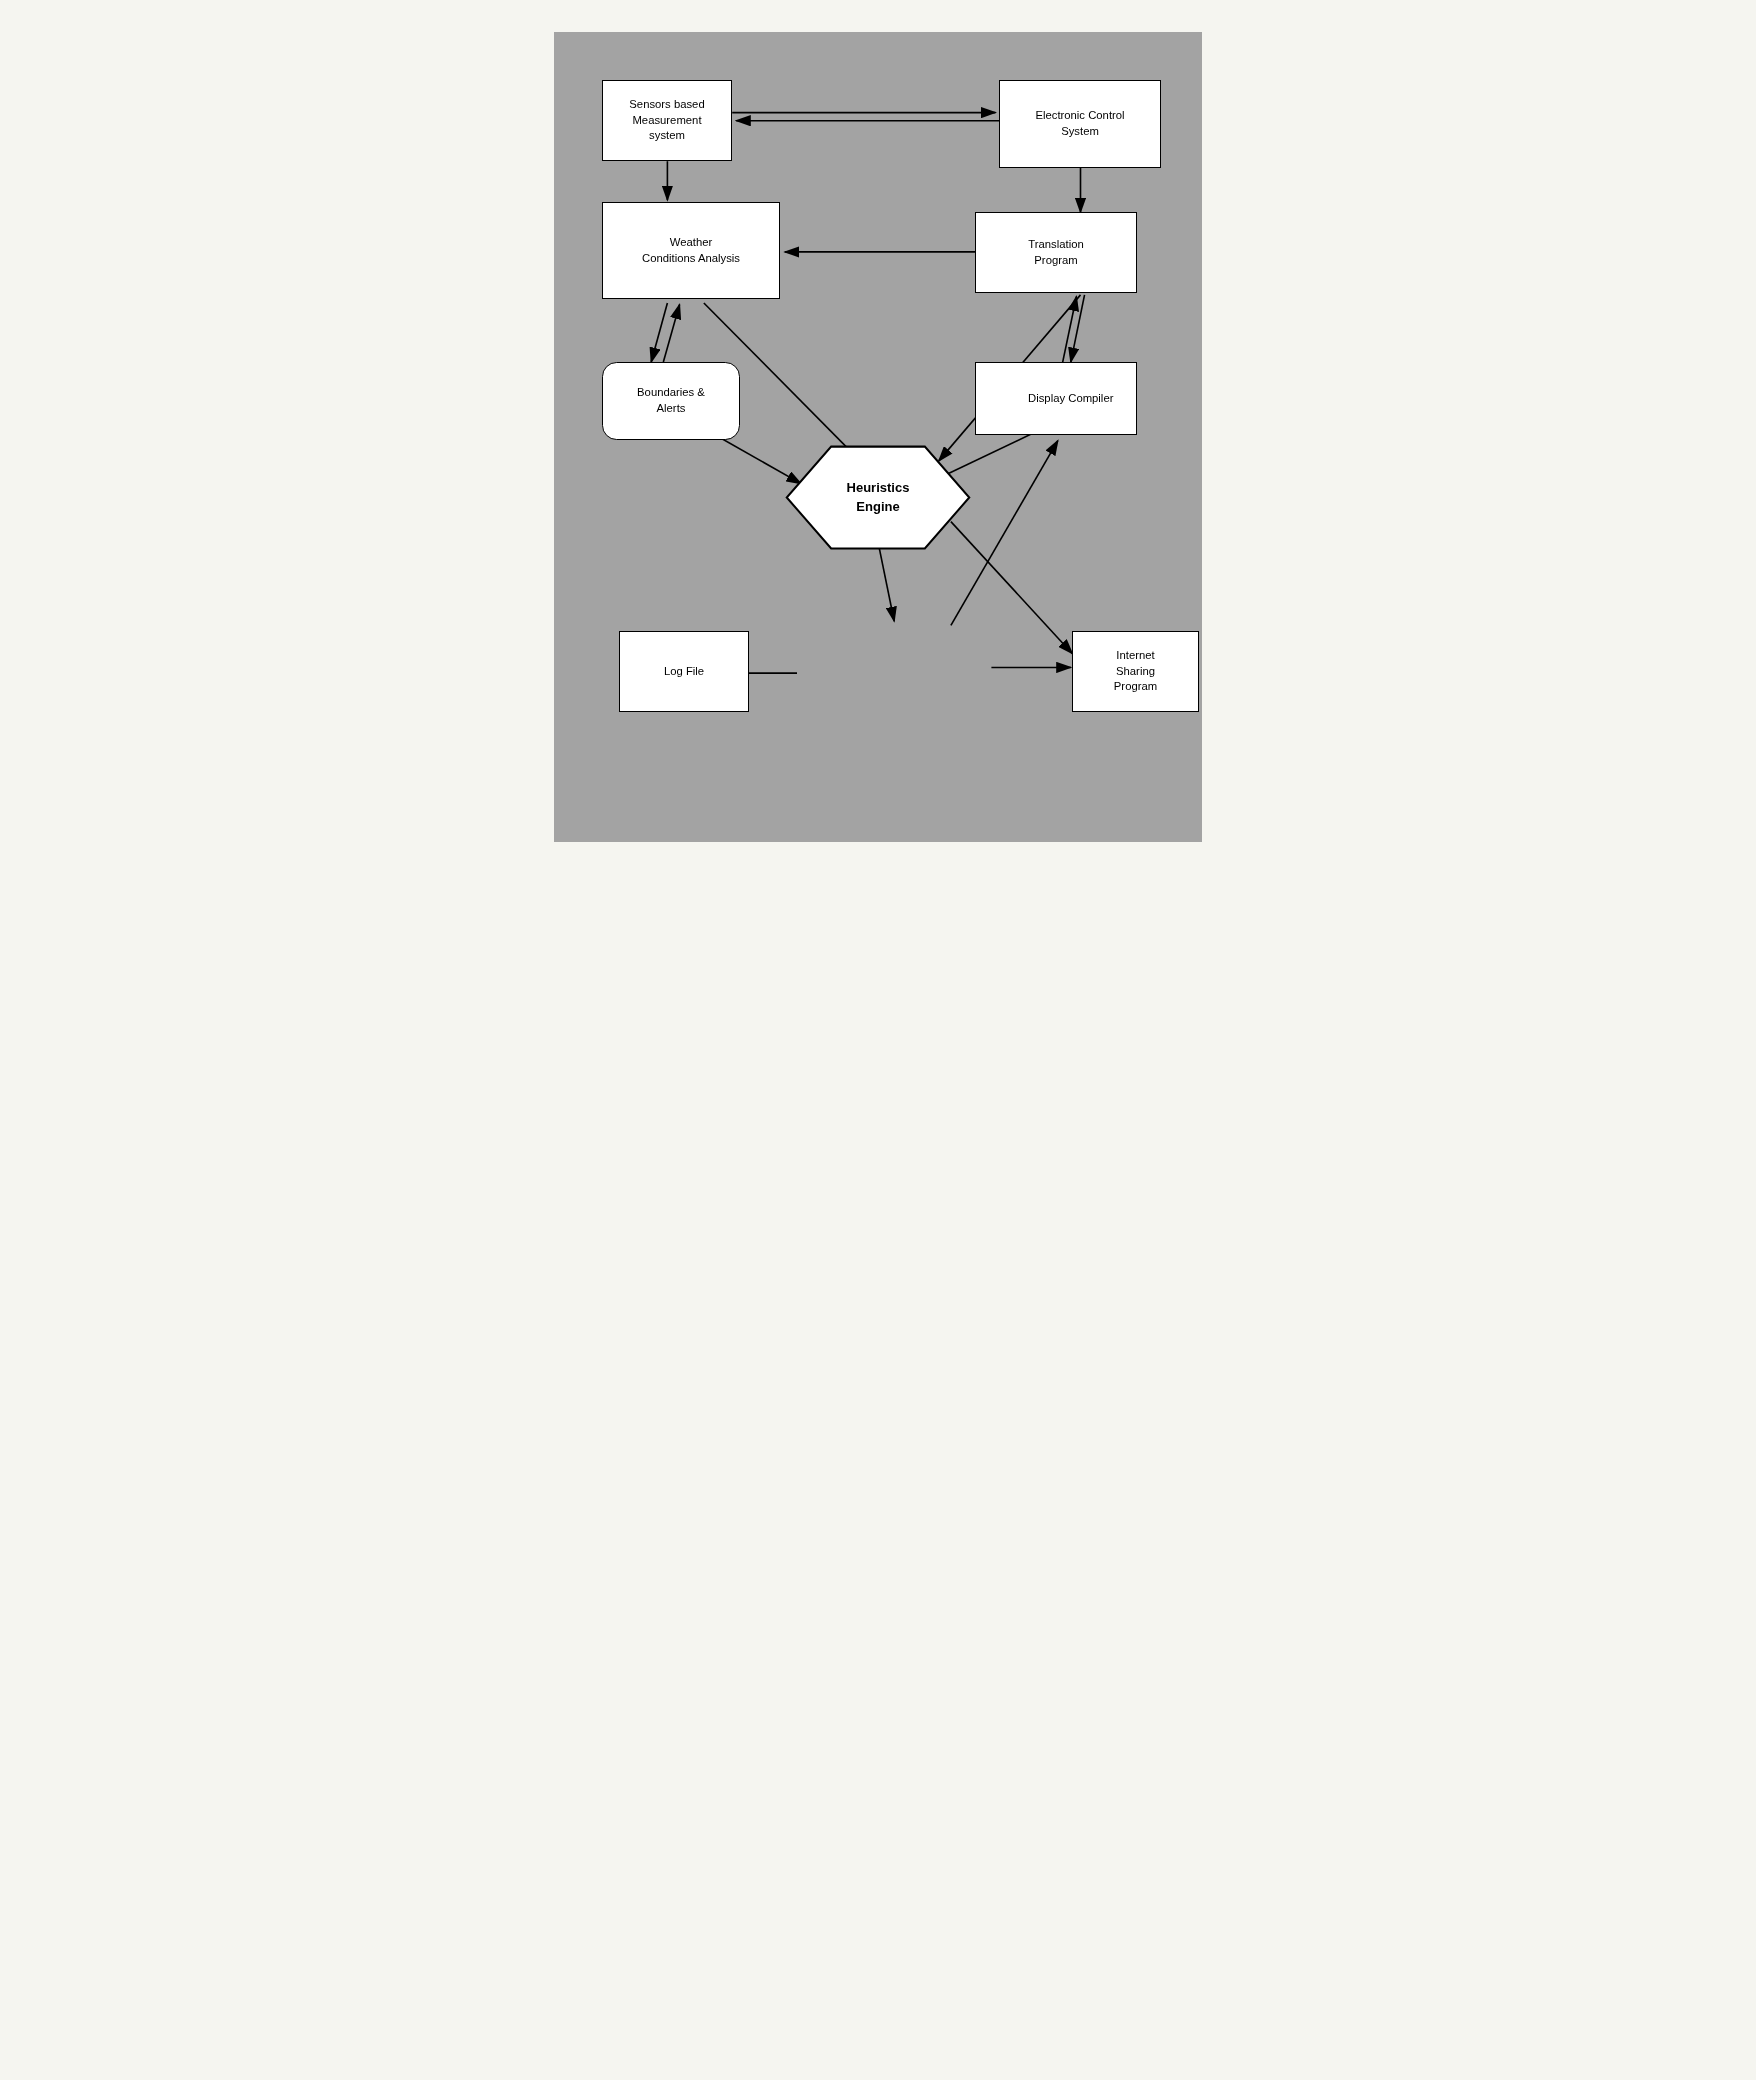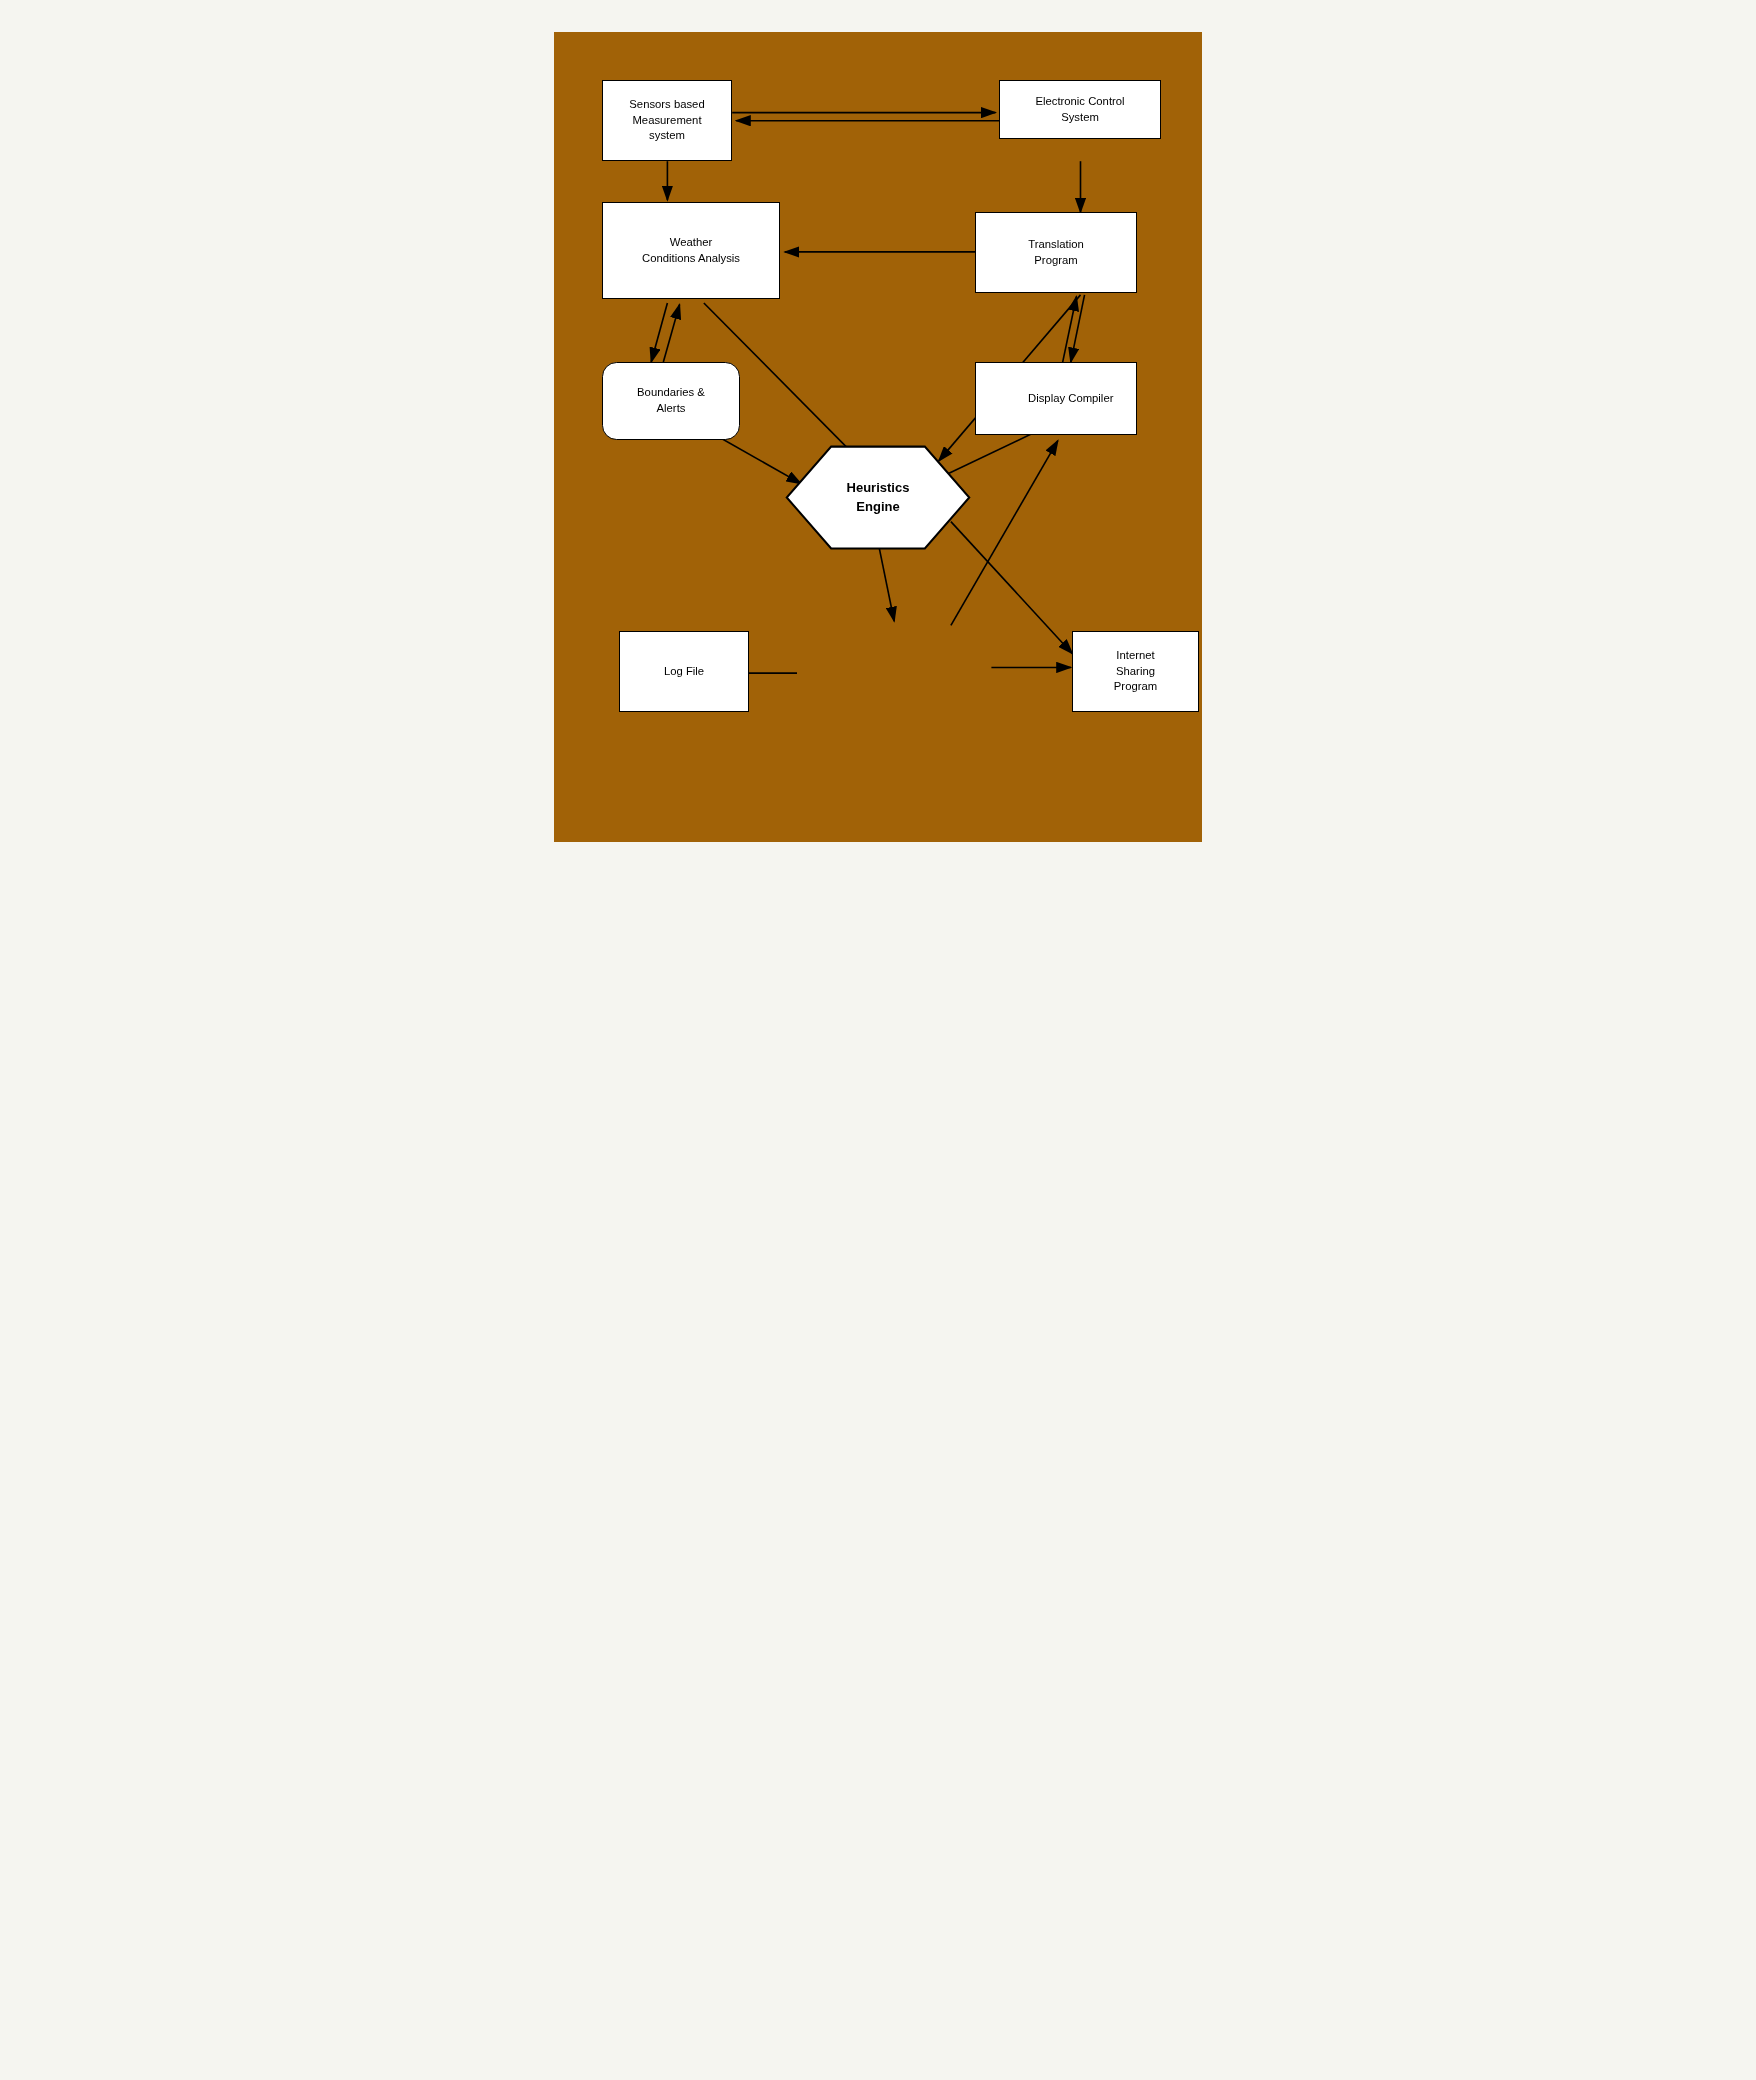--- a/index.html
+++ b/index.html
@@ -6,21 +6,21 @@
     body {
       background: #f5f5f0;
       font-family: Arial, sans-serif;
       display: flex;
       justify-content: center;
       align-items: flex-start;
       min-height: 100vh;
       padding: 32px 16px;
     }
     .diagram-container {
-      background: #a16207;
+      background: #a3a3a3;
       width: 648px;
       padding: 32px 24px 49px 24px;
       position: relative;
     }
     .diagram-area {
       position: relative;
       width: 100%;
       height: 729px;
     }
     .box {
@@ -162,21 +162,21 @@
       
       
       
 
     </svg>
 
     <div class="box" style="left:24px; top:16px; width:130px; height:81px;">
       <span>Sensors based<br>Measurement<br>system</span>
     </div>
 
-    <div class="box" style="left:421px; top:16px; width:162px; height:59px;align-items:center;">
+    <div class="box" style="left:421px; top:16px; width:162px; height:88px;align-items:center;">
       <span>Electronic Control<br>System</span>
     </div>
 
     <div class="box" style="left:24px; top:138px; width:178px; height:97px;">
       <span>Weather<br>Conditions Analysis</span>
     </div>
 
     <div class="box" style="left:397px; top:148px; width:162px; height:81px;">
       <span>Translation<br>Program</span>
     </div>

